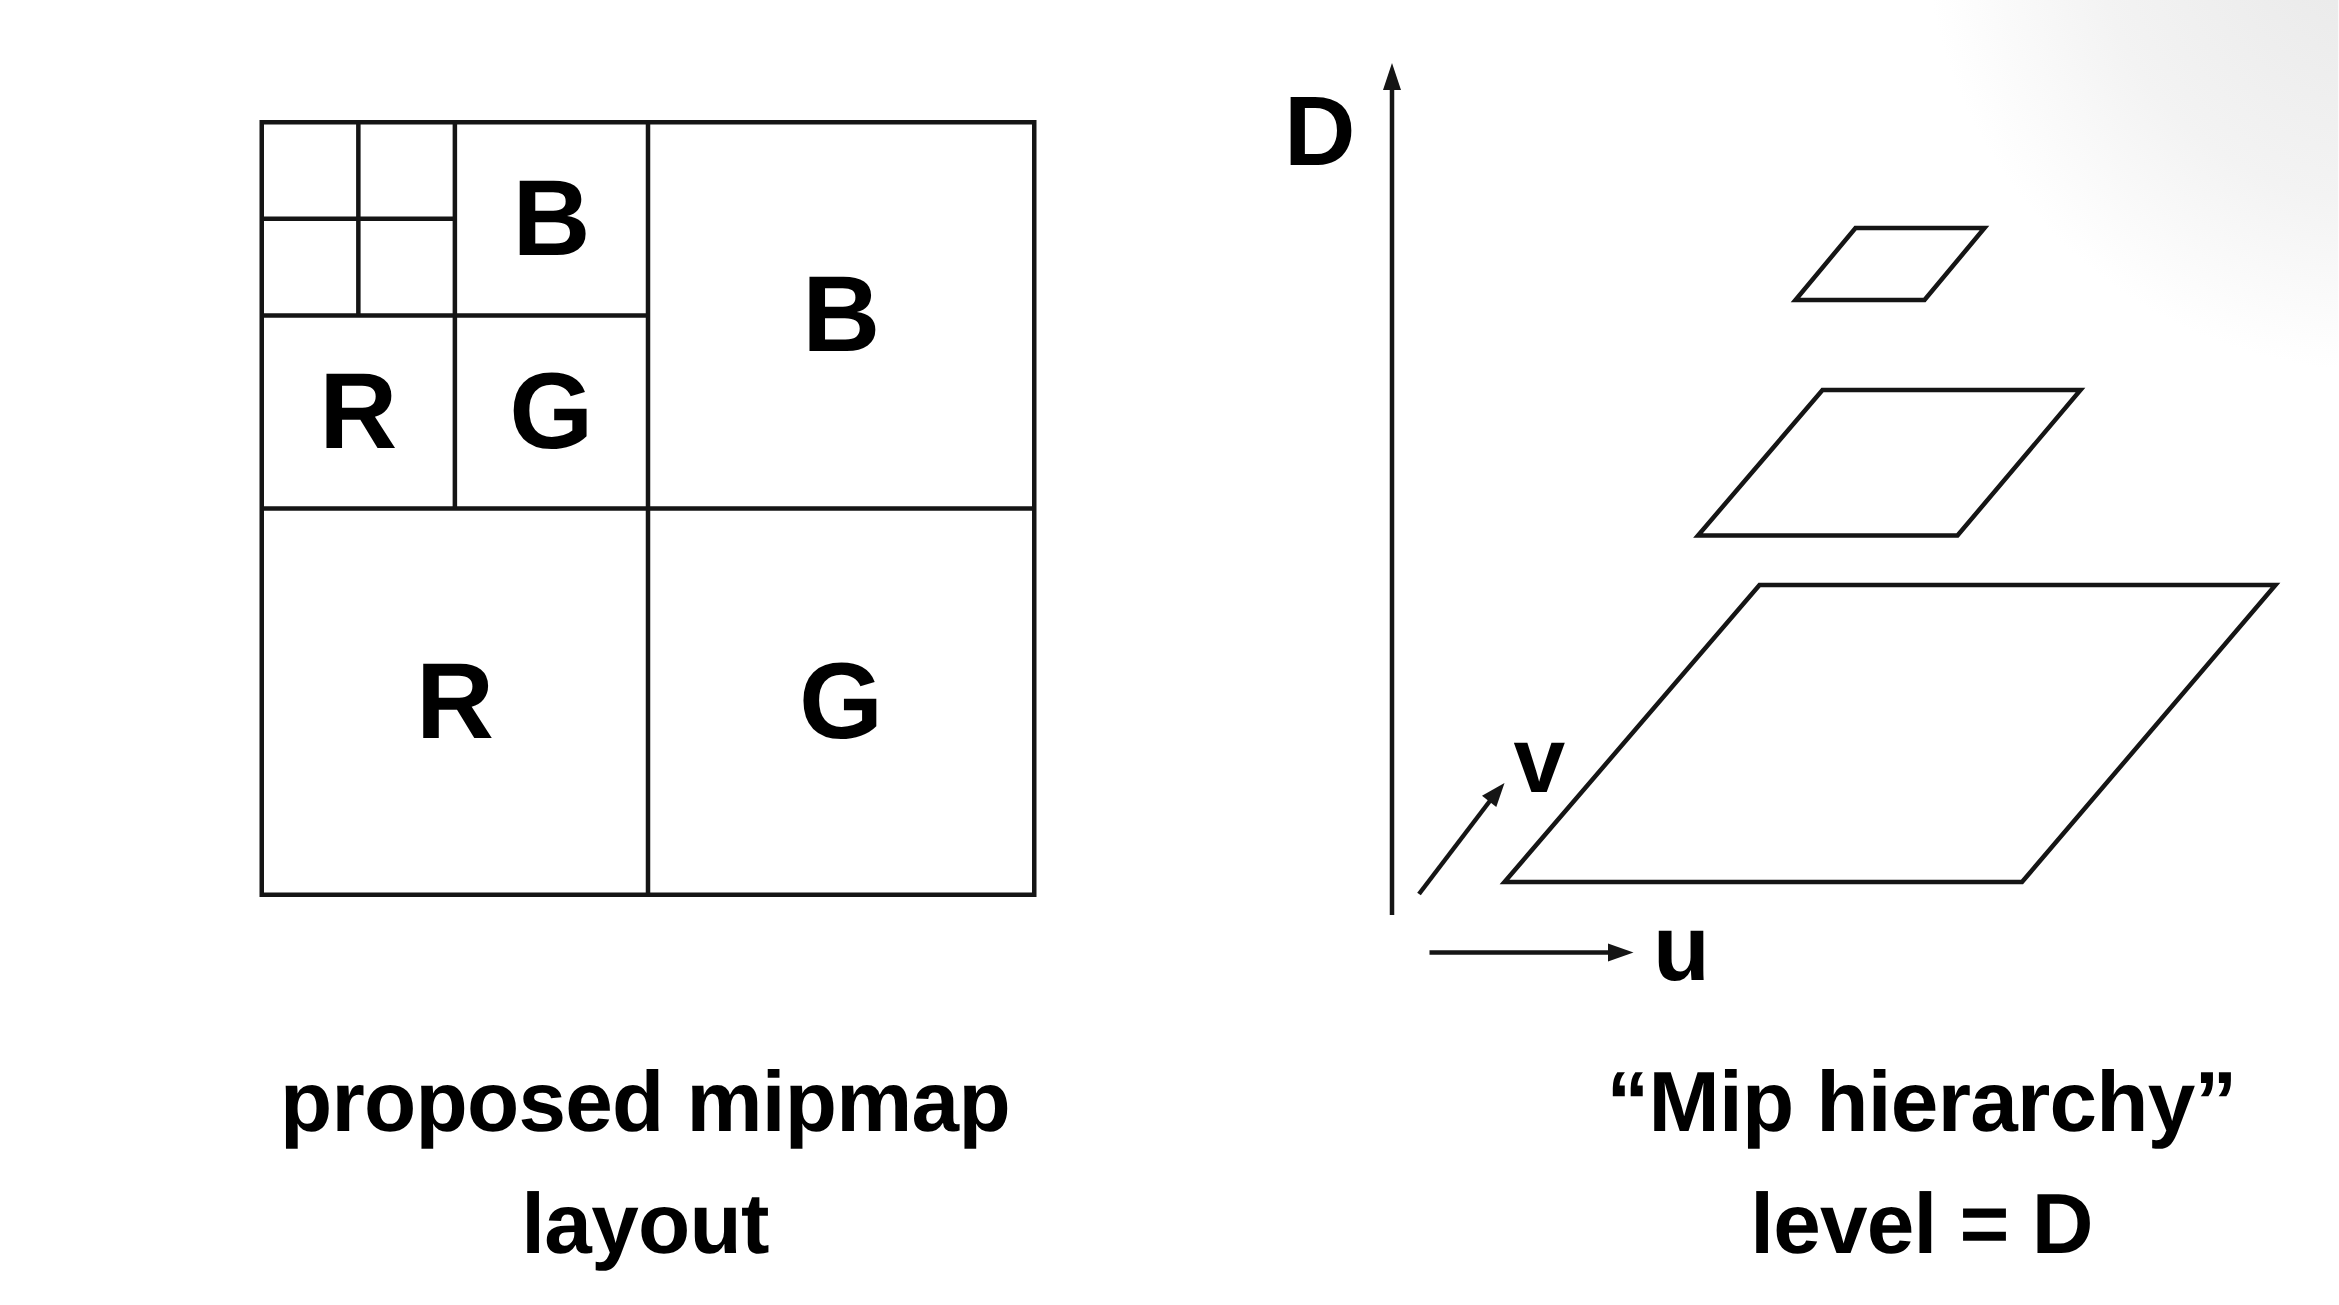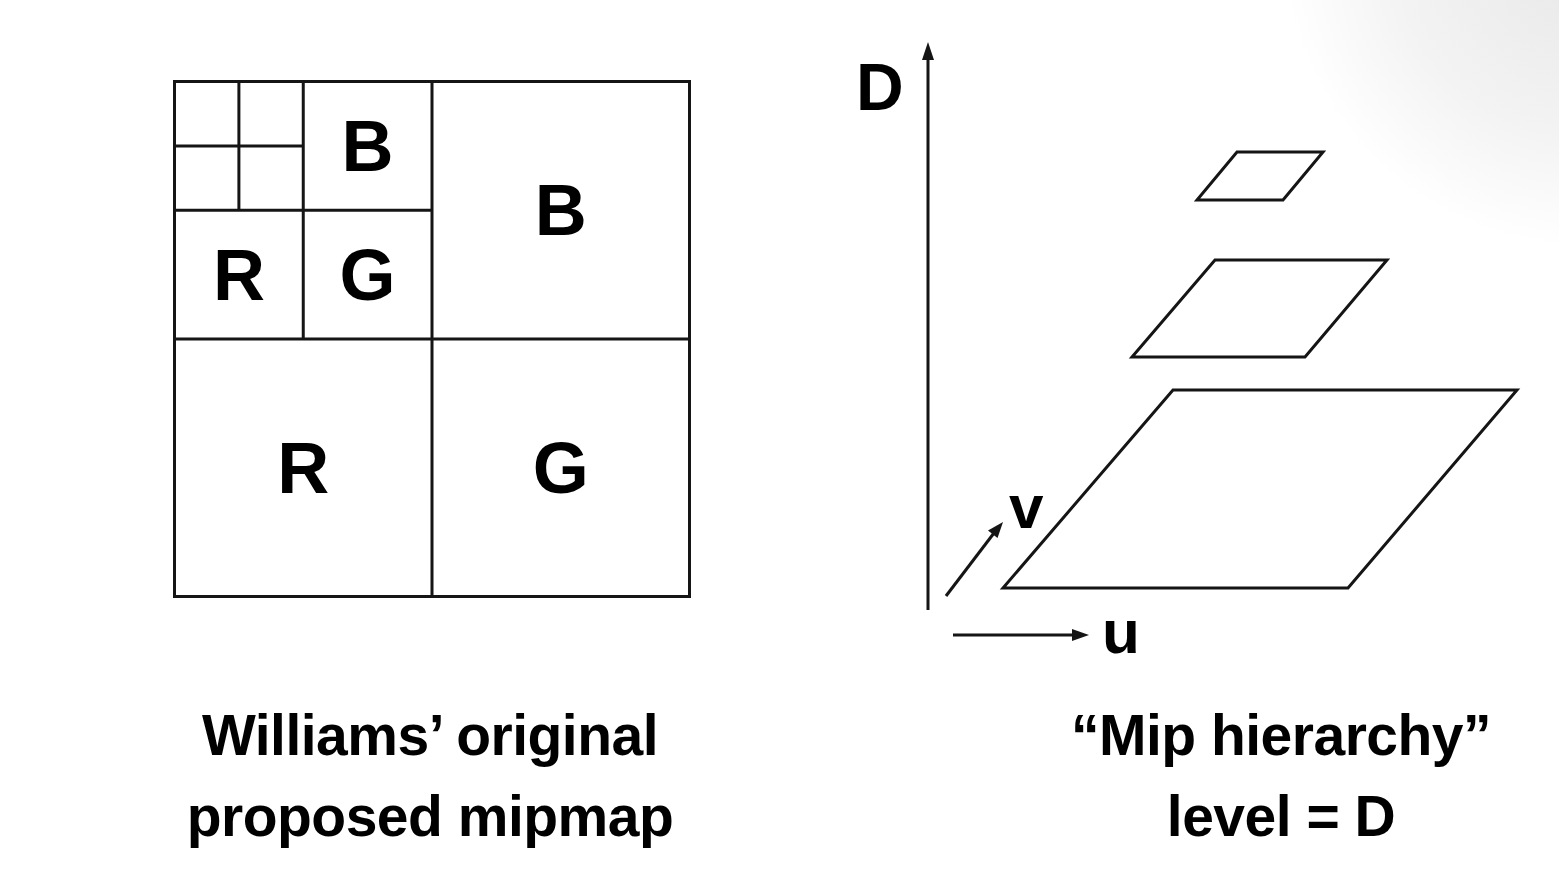--- a/index.html
+++ b/index.html
@@ -96,21 +96,20 @@
     <line x1="116" y1="576" x2="164" y2="513" stroke-width="3"></line>
     <polygon class="arrowhead" points="173,502 167.5,518 158,510.5"></polygon>
     <text class="axis-letter-small" x="179" y="508">v</text>
 
     <polygon class="outline" points="407,132 493,132 453,180 367,180" stroke-width="3"></polygon>
     <polygon class="outline" points="385,240 557,240 475,337 302,337" stroke-width="3"></polygon>
     <polygon class="outline" points="343,370 687,370 518,568 173,568" stroke-width="3"></polygon>
   </svg>
 
   <div class="caption" id="left-caption">
-    <span>Williams’ original</span>
     <span>proposed mipmap layout</span>
   </div>
 
   <div class="caption" id="right-caption">
     <span>“Mip hierarchy”</span>
     <span>level = D</span>
   </div>
 
 </div>
 

